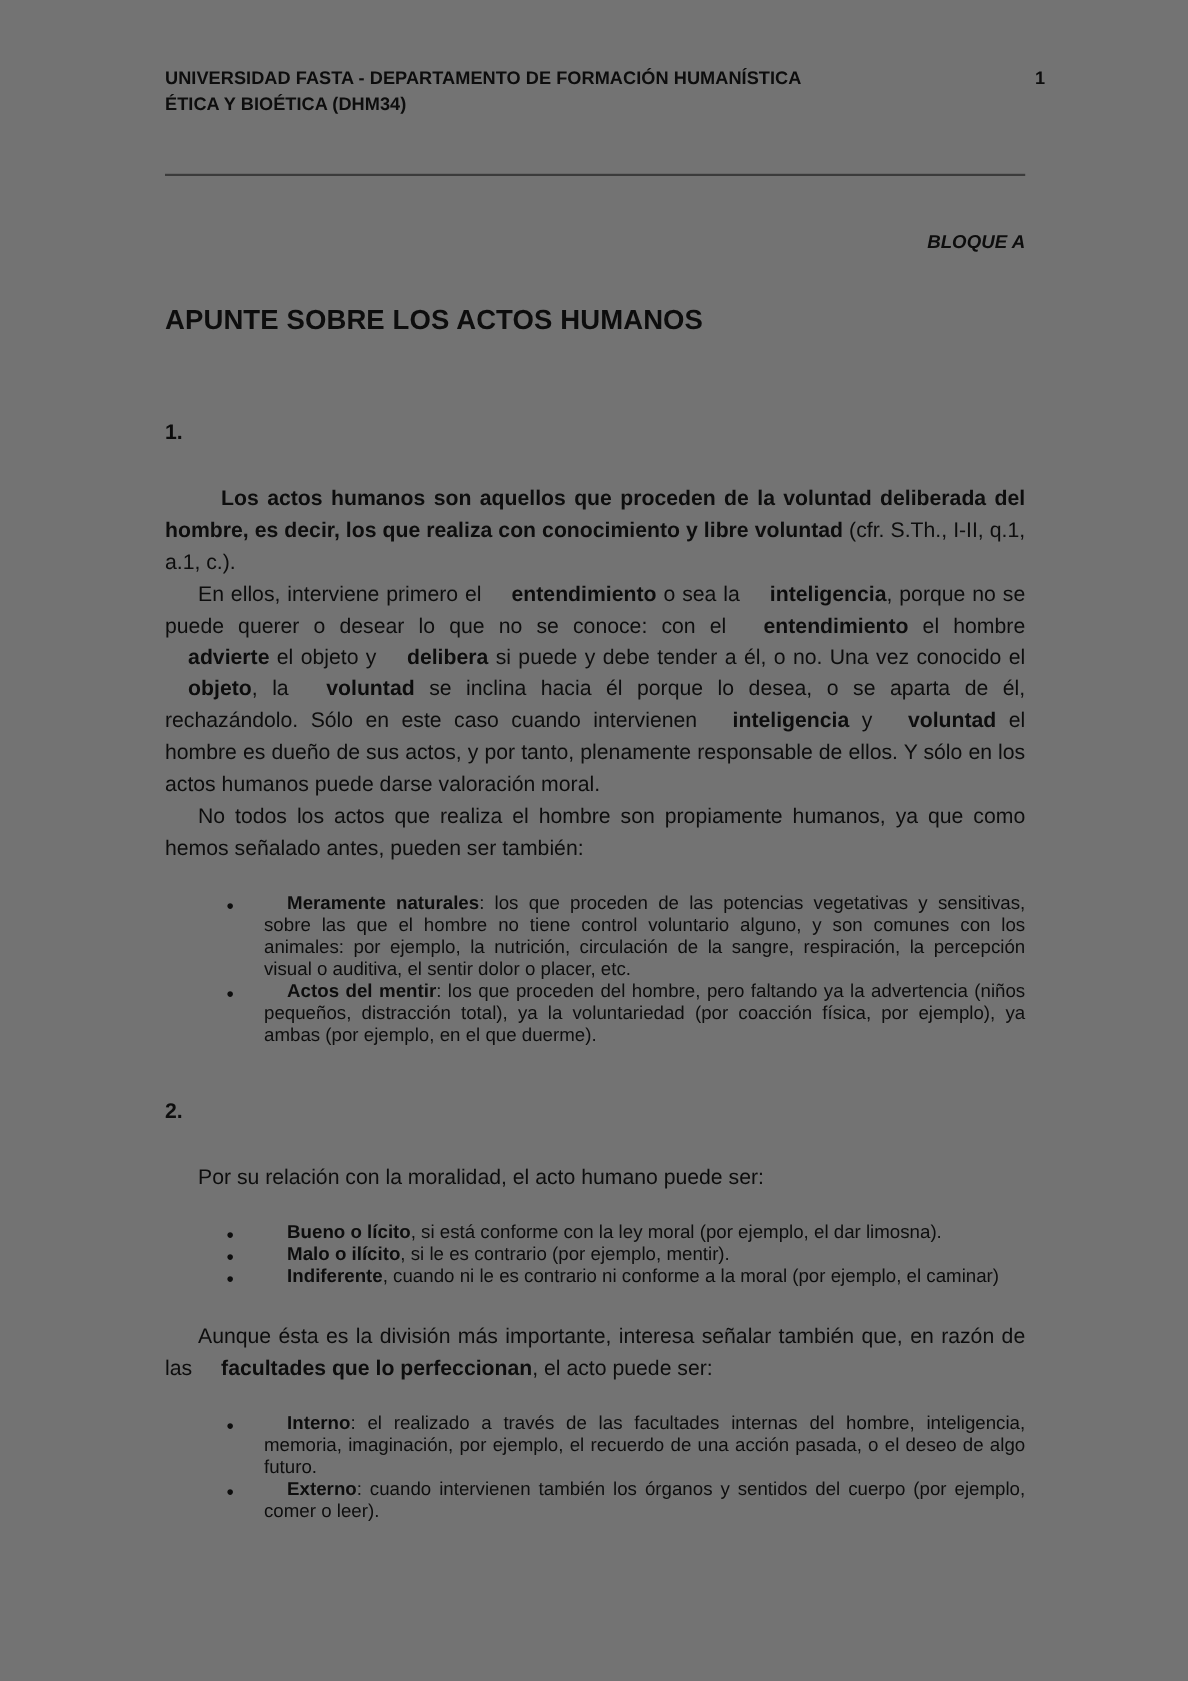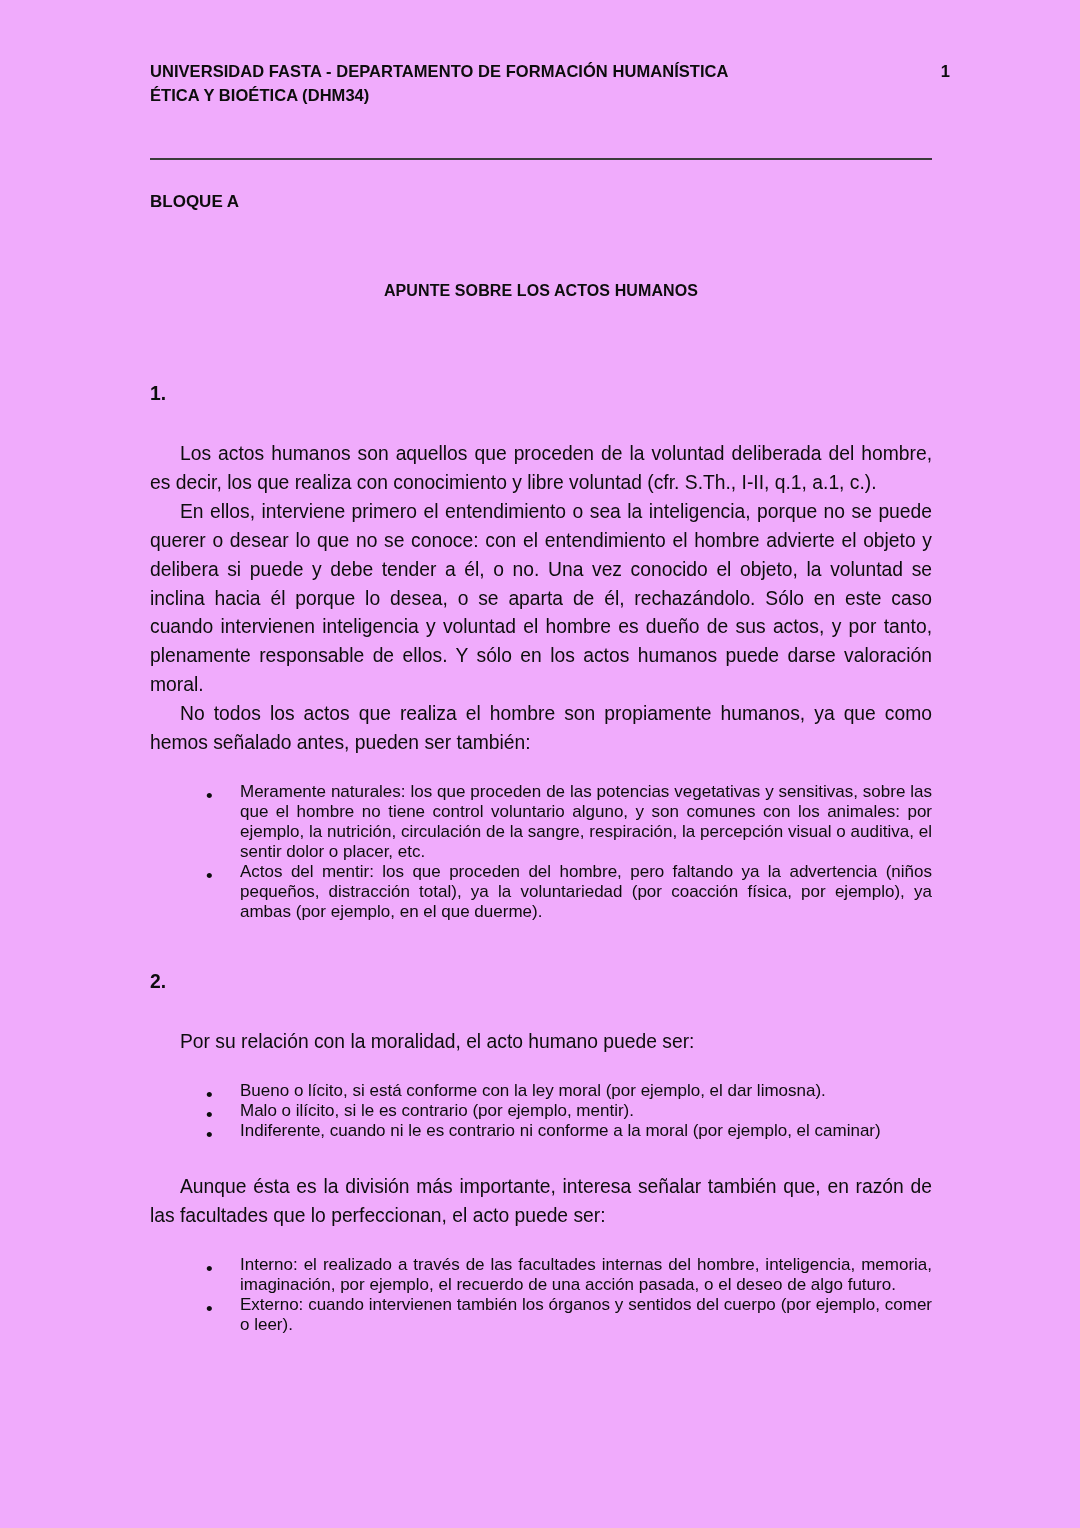--- a/index.html
+++ b/index.html
@@ -13,21 +13,21 @@
     font-family: "Liberation Sans", sans-serif;
     color: #0d0d0d;
     -webkit-font-smoothing: antialiased;
   }
 
   .page {
     position: relative;
     width: 1080px;
     height: 1528px;
     box-sizing: border-box;
-    background: #f0abfc;
+    background: #737373;
     overflow: hidden;
   }
 
   
   .header {
     position: absolute;
     left: 150px;
     top: 60px;
     width: 800px;
   }
@@ -54,36 +54,36 @@
     top: 158px;
     width: 782px;
     height: 0;
     border-top: 2.1px solid #3b3b3b;
   }
 
   
   .bloque {
     position: absolute;
     left: 150px;
-    top: 190px;
-    width: 782px;
-    text-align: left;
+    top: 208px;
+    width: 782px;
+    text-align: right;
     font-size: 17px;
     font-weight: bold;
     line-height: 24px;
+    font-style: italic;
   }
 
   
   .doc-title {
     position: absolute;
     left: 150px;
     top: 277px;
     width: 782px;
-    text-align: center;
-    font-size: 16px;
+    font-size: 25px;
     font-weight: bold;
     line-height: 28px;
     letter-spacing: 0.1px;
   }
 
   
   .content {
     position: absolute;
     left: 150px;
     top: 380px;
@@ -114,21 +114,21 @@
   p.para {
     margin: 0;
     text-align: justify;
     text-justify: inter-word;
     font-size: 19.3px;
     line-height: 28.9px;
     text-indent: 30px;
     hyphens: none;
   }
 
-  b, .b { font-weight: normal; }
+  b, .b { font-weight: bold; margin-left: 21px; }
 
   
   ul.bullets {
     margin: 0;
     padding: 0;
     list-style: none;
   }
   ul.bullets > li {
     position: relative;
     margin: 0;

